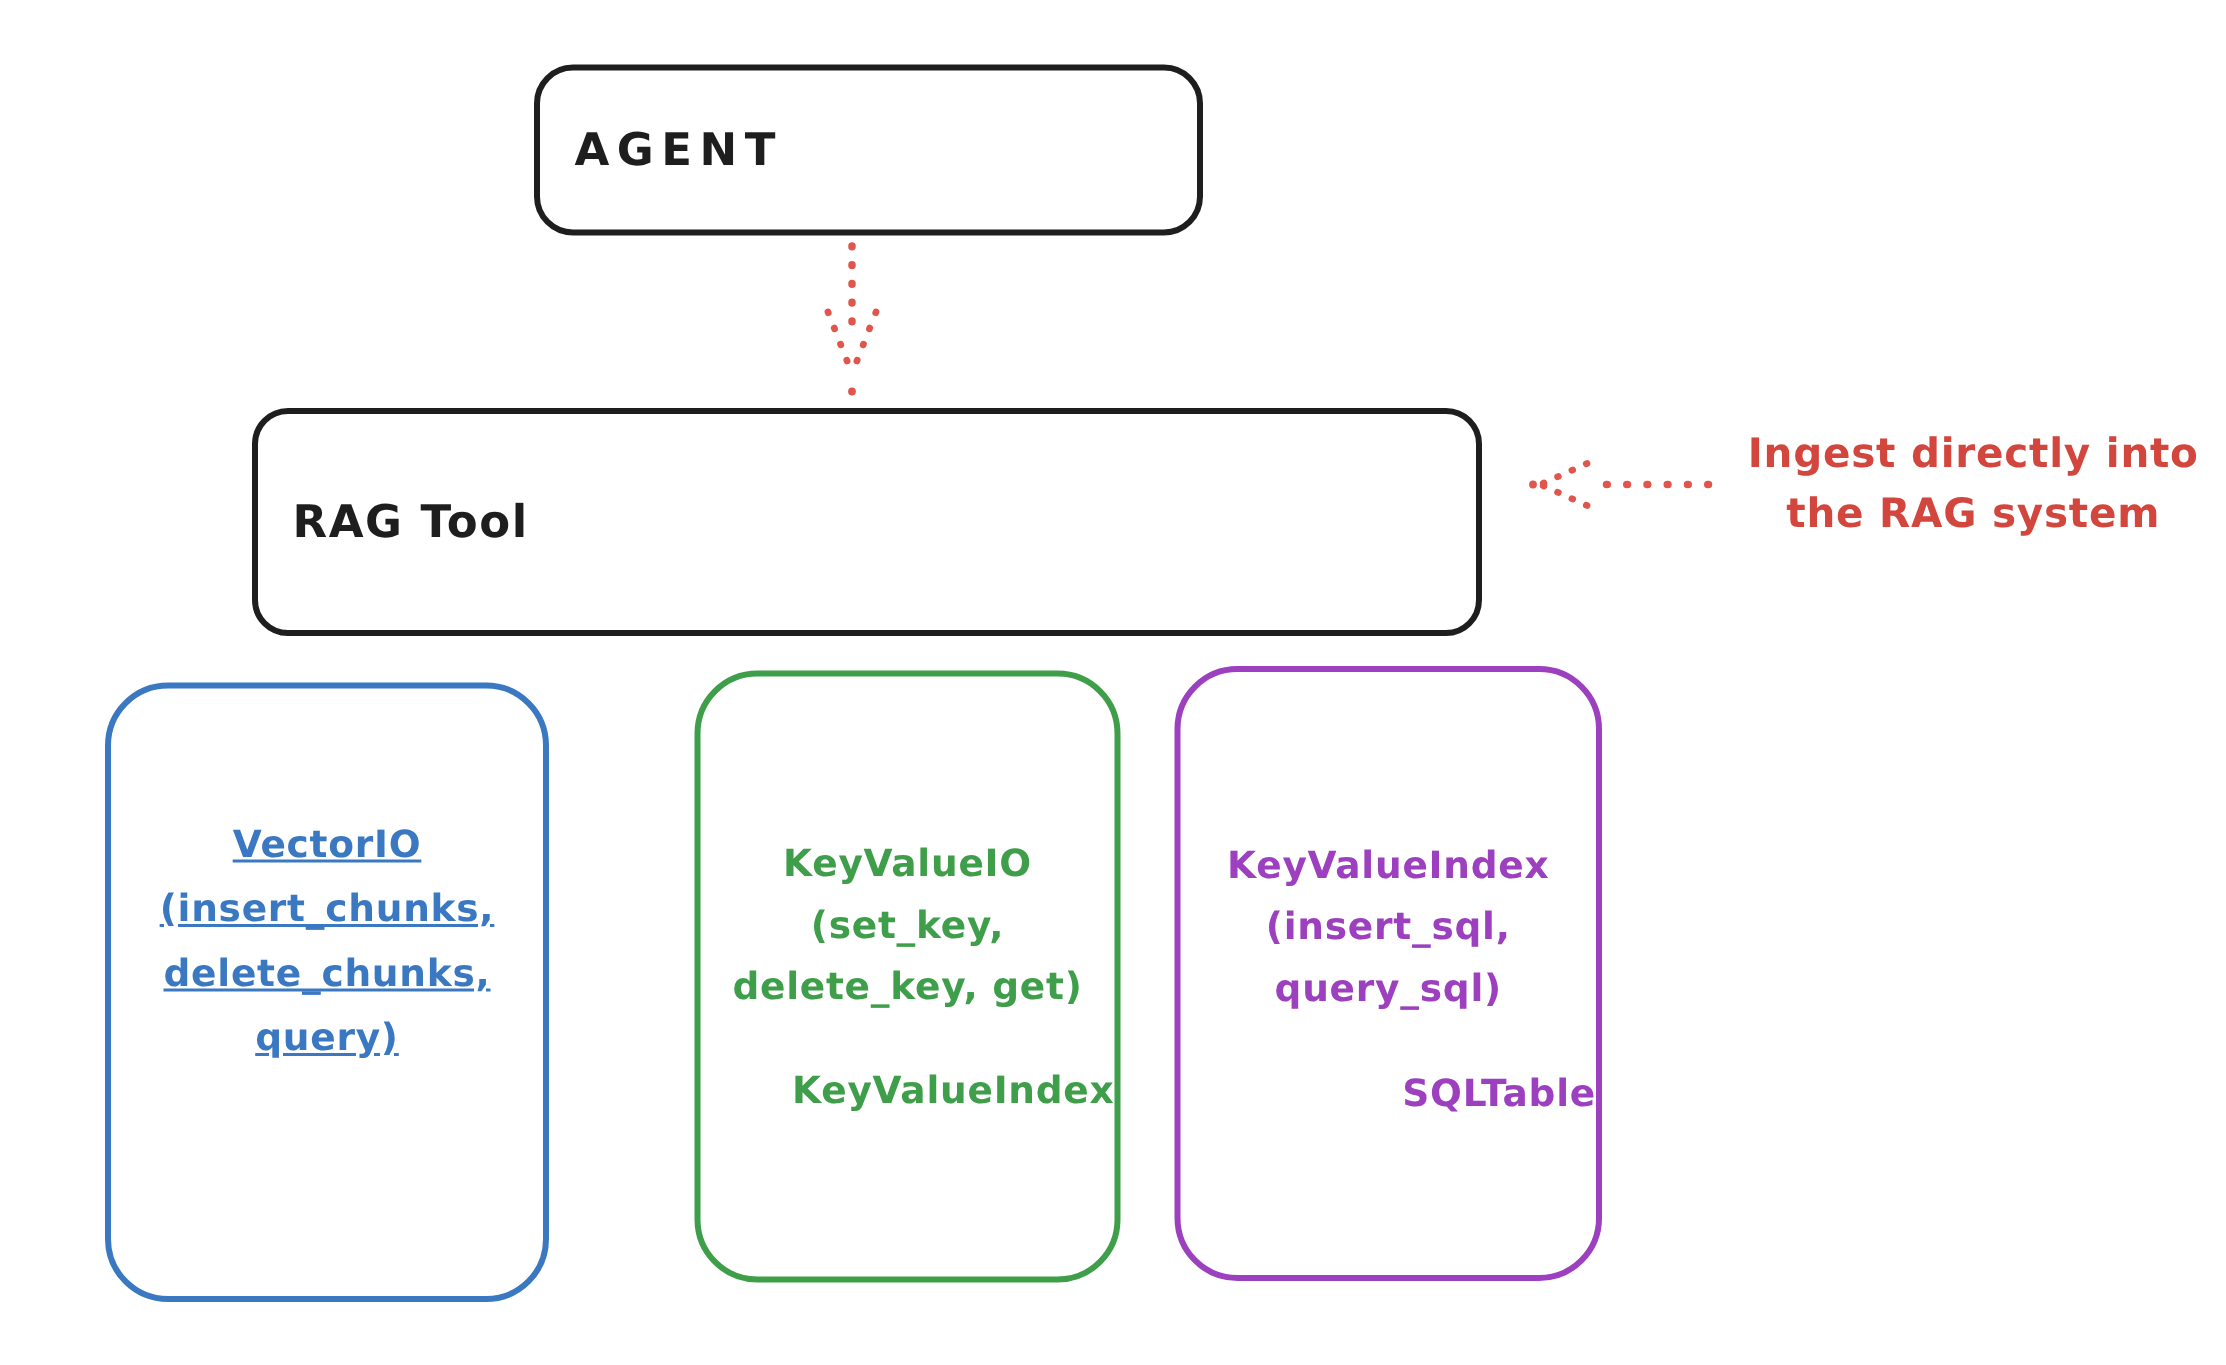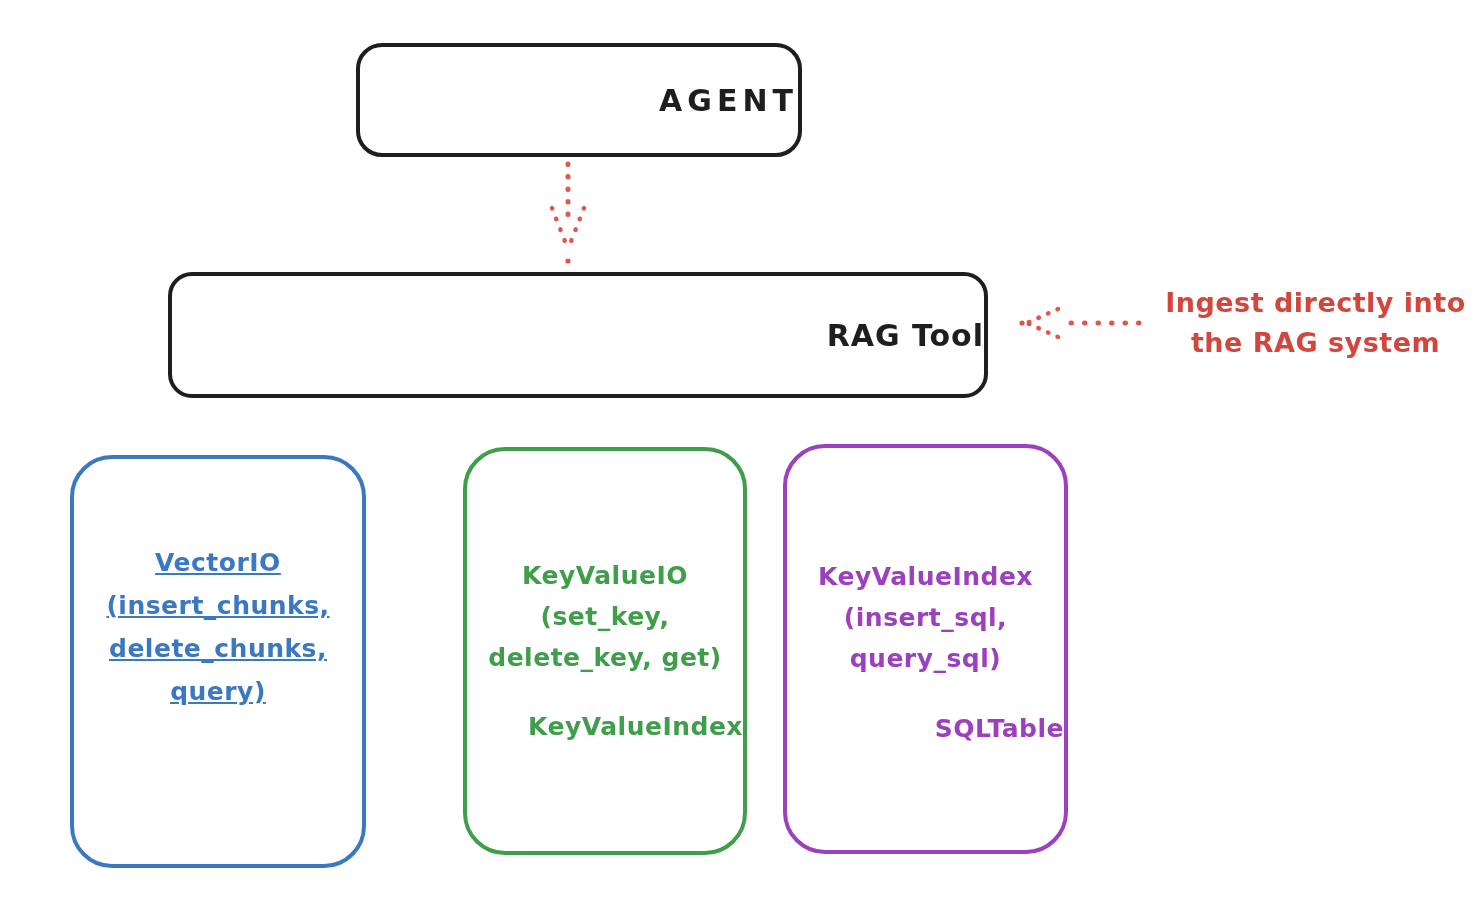--- a/index.html
+++ b/index.html
@@ -15,37 +15,37 @@
     background: #ffffff;
     overflow: hidden;
   }
   .box {
     position: absolute;
     border: 4px solid var(--c, #1e1e1e);
     border-radius: 26px;
     background: #ffffff;
     display: flex;
     align-items: center;
-    justify-content: flex-end;
+    justify-content: flex-start;
     box-sizing: border-box;
     color: var(--c, #1e1e1e);
     padding-left: 23px;
   }
   .box-agent {
     left: 356px; top: 43px;
     width: 446px; height: 114px;
   }
   .box-agent .box-label {
     font-size: 30px;
     font-weight: 700;
     letter-spacing: 5px;
   }
   .box-rag {
     left: 168px; top: 272px;
-    width: 820px; height: 126px;
+    width: 820px; height: 152px;
     border-radius: 24px;
   }
   .box-rag .box-label {
     font-size: 30px;
     font-weight: 600;
     letter-spacing: 1px;
   }
   .arrow {
     position: absolute;
     color: var(--c, #e0564c);

